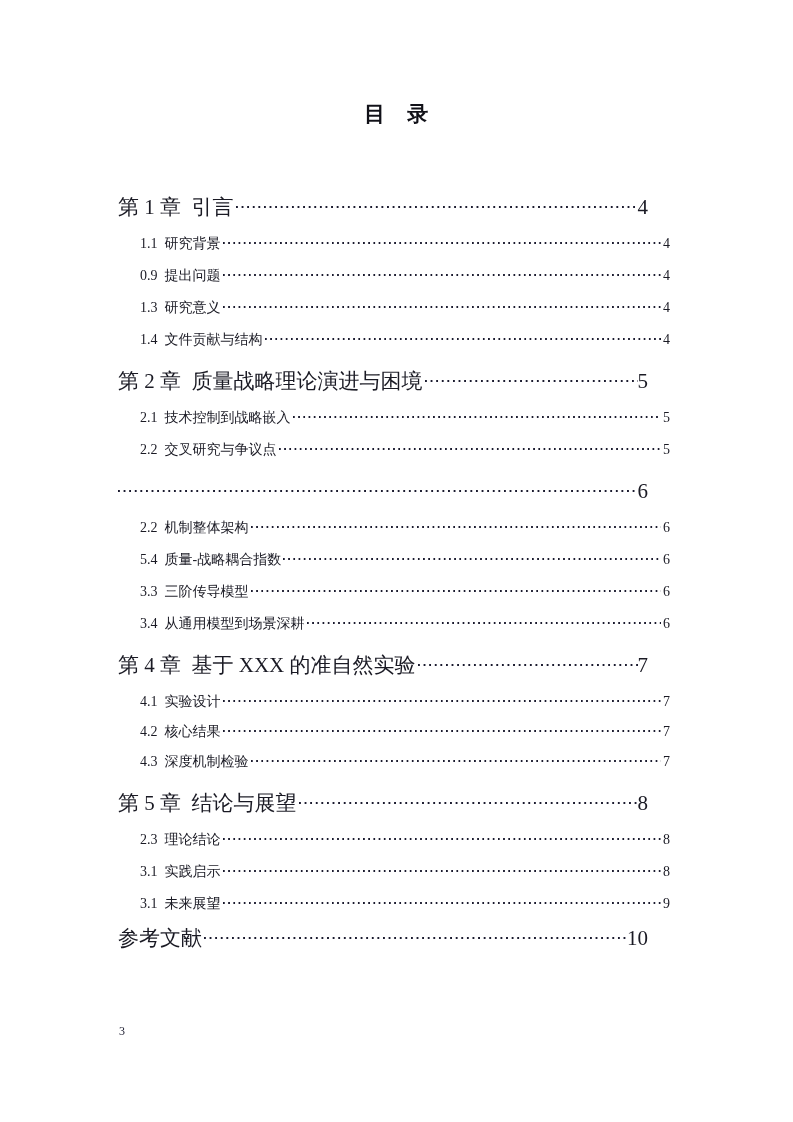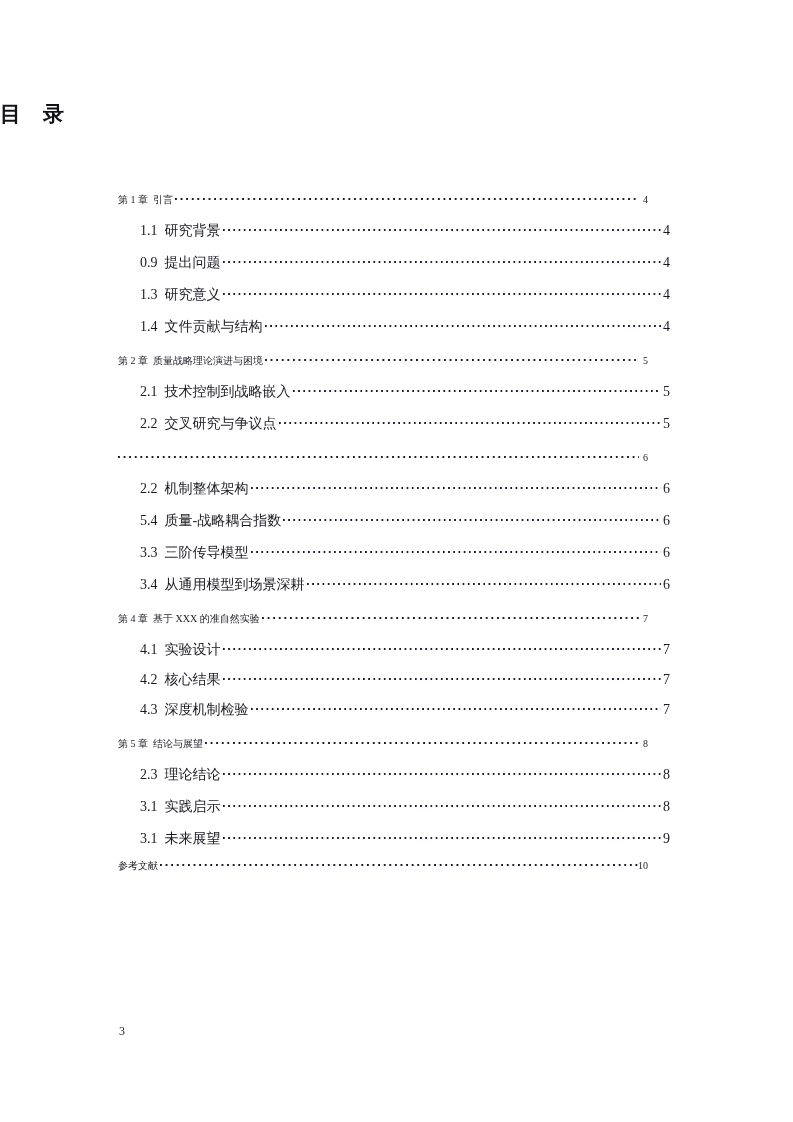--- a/index.html
+++ b/index.html
@@ -25,21 +25,21 @@
     height: 1122px;
     background: #ffffff;
   }
 
   
   .toc-title {
     position: absolute;
     top: 100px;
     left: 0;
     width: 793px;
-    text-align: left;
+    text-align: center;
     font-family: "Liberation Sans", "DejaVu Sans", sans-serif;
     font-weight: bold;
     font-size: 21px;
     letter-spacing: 0.5px;
     color: #111118;
     white-space: pre;
   }
 
   
   .toc-list {
@@ -52,21 +52,21 @@
   .toc-entry {
     display: flex;
     align-items: baseline;
     width: 100%;
     color: #1a1a24;
     white-space: nowrap;
   }
 
   
   .toc-entry.level-1 {
-    font-size: 10px;
+    font-size: 21px;
     line-height: 1.0;
     margin-left: 0;
     padding-bottom: 0;
   }
 
   
   .toc-entry.level-2 {
     font-size: 14px;
     line-height: 1.0;
     margin-left: 22px;

